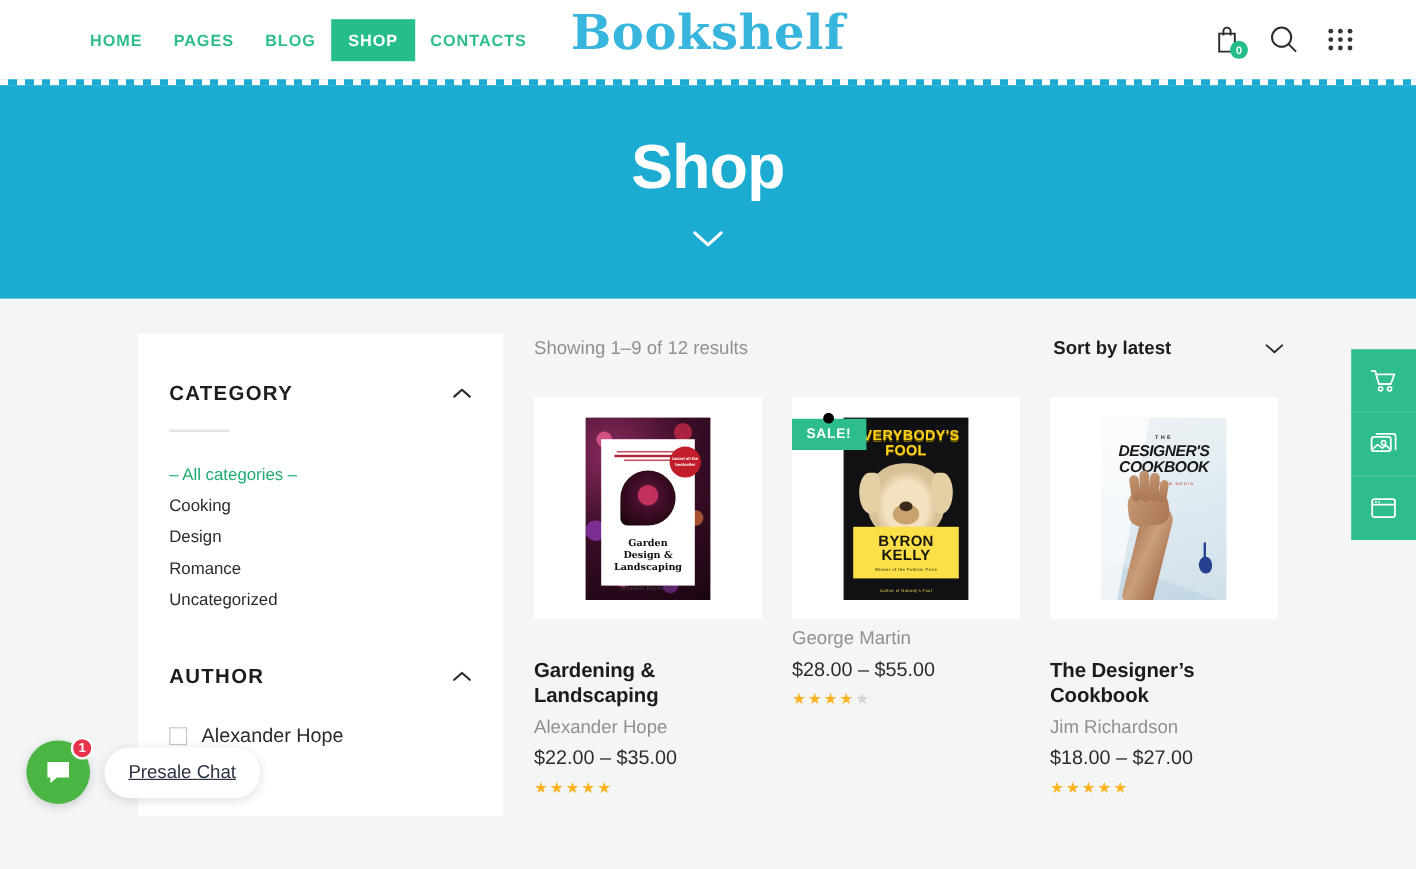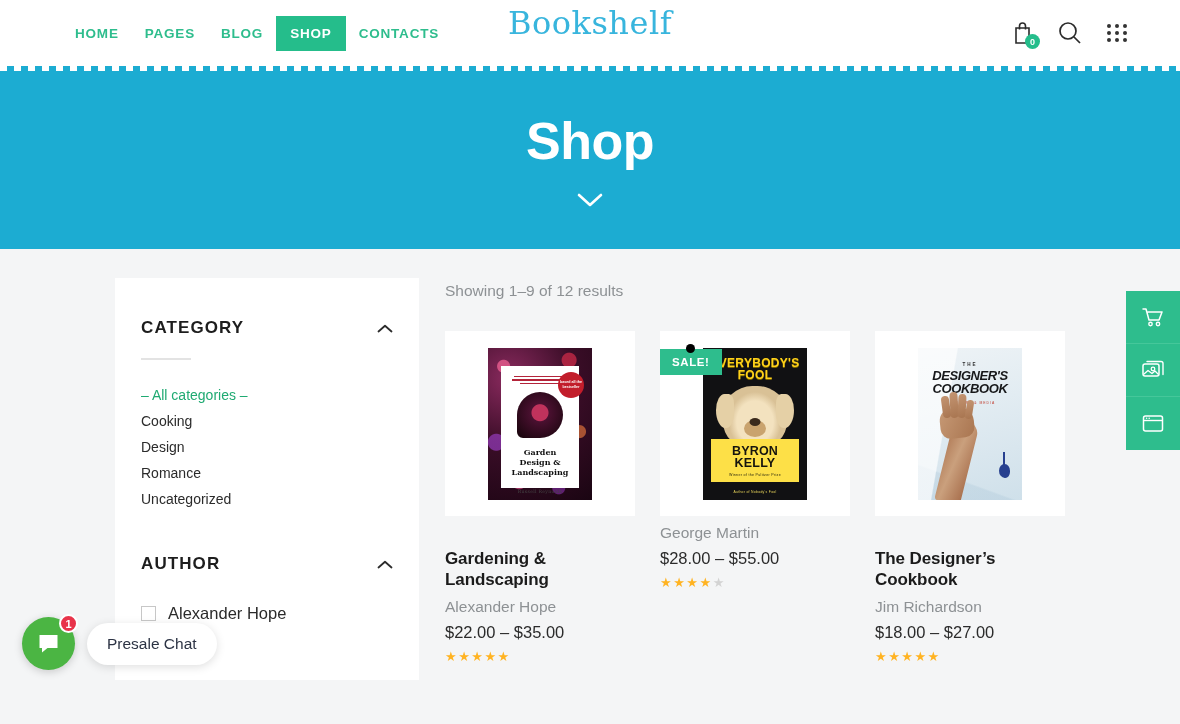--- a/index.html
+++ b/index.html
@@ -41,25 +41,25 @@
     background: #25bd8b;
     color: #ffffff;
     padding: 10px 14px;
   }
   .logo {
     position: absolute;
     left: 0; right: 0;
     top: 4px;
     text-align: center;
     font-family: "DejaVu Serif", serif;
-    font-size: 32px;
+    font-size: 40px;
     color: #38b5dd;
     letter-spacing: 0.5px;
     pointer-events: none;
-    font-weight: 400;
+    font-weight: 700;
   }
   .header-icons {
     position: absolute;
     right: 52px;
     top: 0;
     height: 66px;
     display: flex;
     align-items: center;
     gap: 24px;
   }
@@ -438,20 +438,21 @@
   .chat-label {
     margin-left: 12px;
     background: #ffffff;
     border-radius: 22px;
     padding: 12px 20px;
     font-size: 15.5px;
     color: #2c3344;
     box-shadow: 0 2px 10px rgba(0,0,0,.13);
     cursor: pointer;
     white-space: nowrap;
+    text-decoration: underline;
   }
 
   
   .cursor-dot {
     position: absolute;
     left: 686px; top: 344px;
     width: 9px; height: 9px;
     border-radius: 50%;
     background: #000;
     z-index: 50;
@@ -547,20 +548,28 @@
           <span class="cbox"></span>
           <span>Alexander Hope</span>
         </li>
       </ul>
     </aside>
 
     <section class="content">
 
       <div class="toolbar">
         <div class="results">Showing 1–9 of 12 results</div>
+        <div class="sort">
+          <span class="sort-label">Sort by latest</span>
+          <span>
+            <svg width="16" height="9" viewBox="0 0 16 9" fill="none">
+              <path d="M1.5 1.8L8 7.5l6.5-5.7" stroke="#2b2b2b" stroke-width="1.6" stroke-linecap="round" stroke-linejoin="round"></path>
+            </svg>
+          </span>
+        </div>
       </div>
 
       <div class="grid">
 
         <div class="card">
           <div class="card-img">
             <div class="cover c1">
               <div class="c1-inner">
                 <div class="c1-lines">
                   <i style="width:78%"></i>

